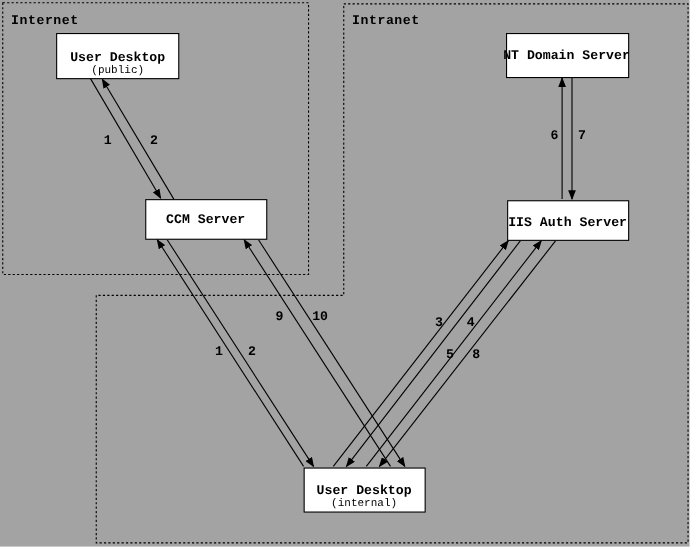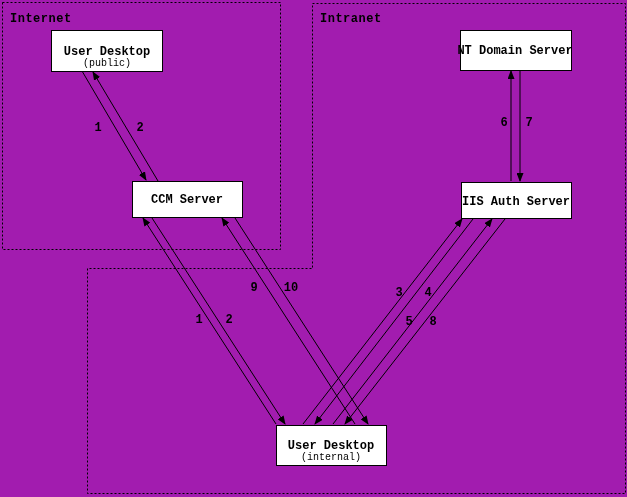--- a/index.html
+++ b/index.html
@@ -4,21 +4,21 @@
 <style>
   html, body {
     margin: 0;
     padding: 0;
     background: #ffffff;
   }
   .diagram-wrap {
     position: relative;
     width: 627px;
     height: 497px;
-    background: #a21caf;
+    background: #a3a3a3;
     font-family: "Liberation Mono", "DejaVu Sans Mono", monospace;
   }
   svg text {
     font-family: "Liberation Mono", "DejaVu Sans Mono", monospace;
     fill: #000000;
   }
   .region-label   { font-size: 12px; font-weight: bold; letter-spacing: 0.5px; }
   .node-label     { font-size: 12px; font-weight: bold; text-anchor: middle; }
   .node-sublabel  { font-size: 10px; text-anchor: middle; }
   .arrow-num      { font-size: 12px; font-weight: bold; text-anchor: middle; }

